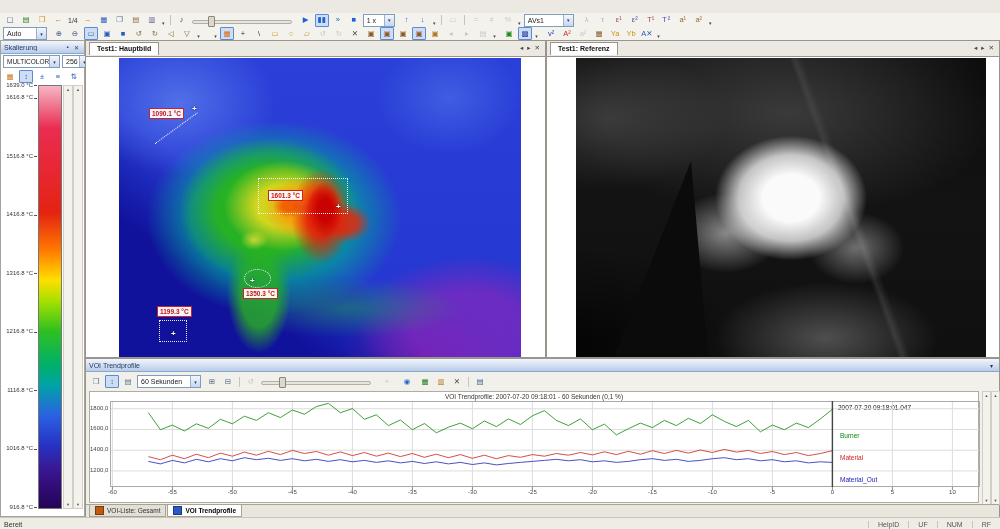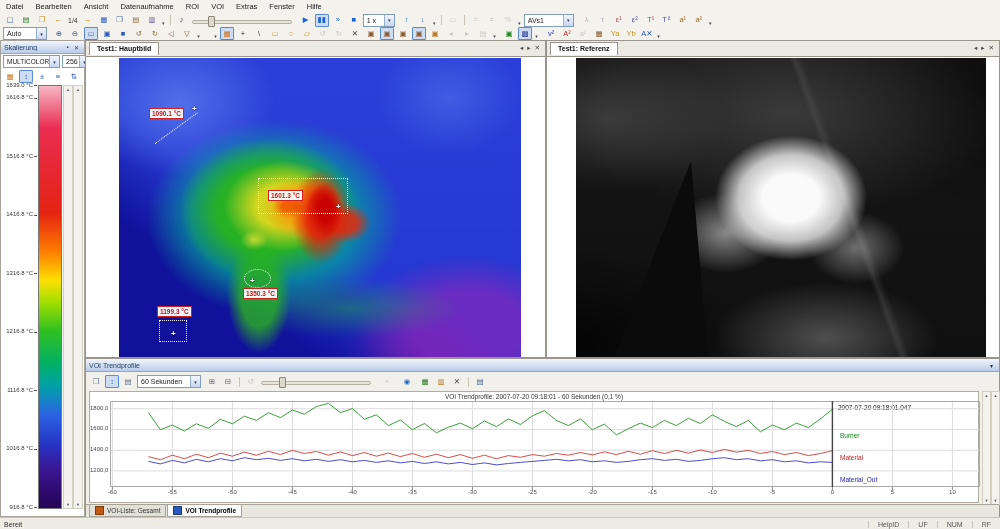--- a/index.html
+++ b/index.html
@@ -103,31 +103,20 @@
   
   #statusbar{position:absolute;left:0;top:517px;width:1000px;height:12px;background:#efece5;border-top:1px solid #c9c5ba;display:flex;align-items:center;font-size:7px;color:#333;}
   #statusbar .sb-left{padding-left:4px;margin-right:auto;}
   .sb-item{border-left:1px solid #c8c4b8;padding:0 9px;color:#555;}
 </style>
 </head>
 <body>
 
 <div id="root">
 
-  <div class="menubar">
-      <span class="menu-item">Datei</span>
-      <span class="menu-item">Bearbeiten</span>
-      <span class="menu-item">Ansicht</span>
-      <span class="menu-item">Datenaufnahme</span>
-      <span class="menu-item">ROI</span>
-      <span class="menu-item">VOI</span>
-      <span class="menu-item">Extras</span>
-      <span class="menu-item">Fenster</span>
-      <span class="menu-item">Hilfe</span>
-    </div>
 
   <div class="tbrow" id="tbrow1">
       <span class="tbi" style="color: rgb(52, 90, 138);">▢</span>
       <span class="tbi" style="color: rgb(44, 122, 44);">▤</span>
       <span class="tbi" style="color: rgb(200, 146, 30);">❐</span>
       <span class="tbi" style="color: rgb(216, 138, 16);">←</span>
       <span class="tb-label">1/4</span>
       <span class="tbi" style="color: rgb(216, 138, 16);">→</span>
       <span class="tbi" style="color: rgb(42, 90, 192);">▦</span>
       <span class="tbi" style="color: rgb(74, 106, 154);">❐</span>

